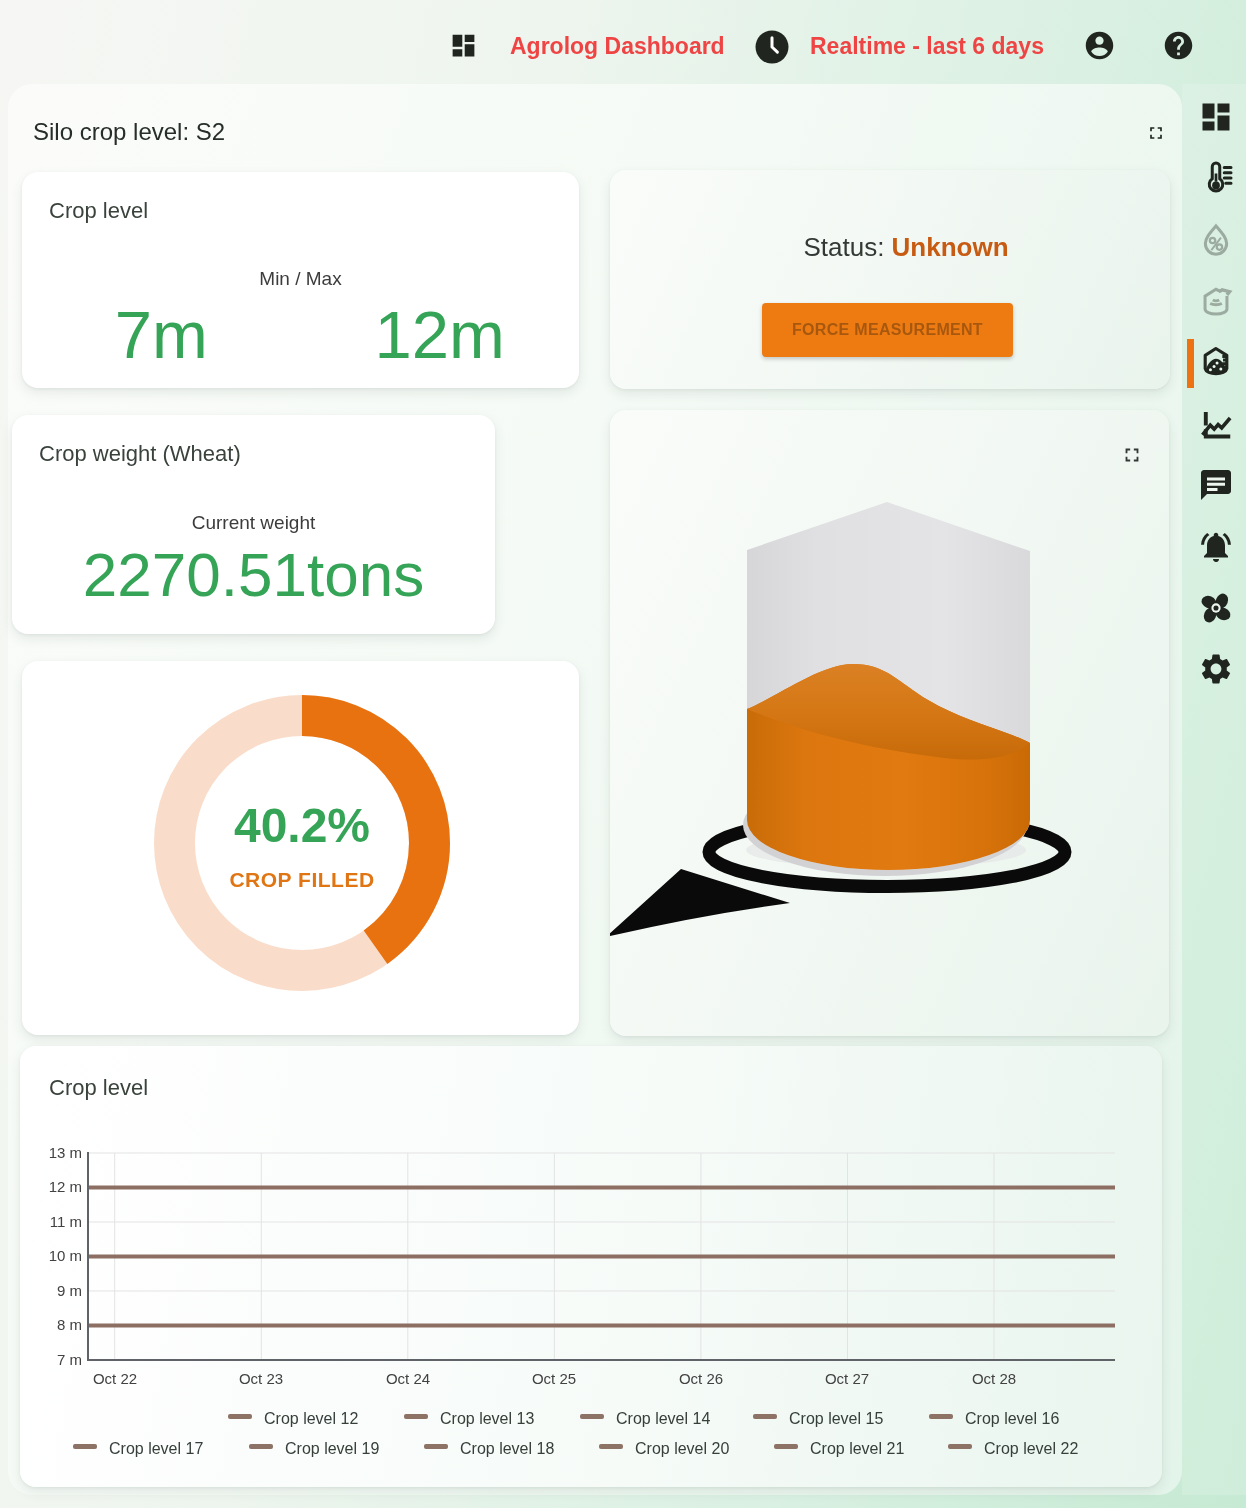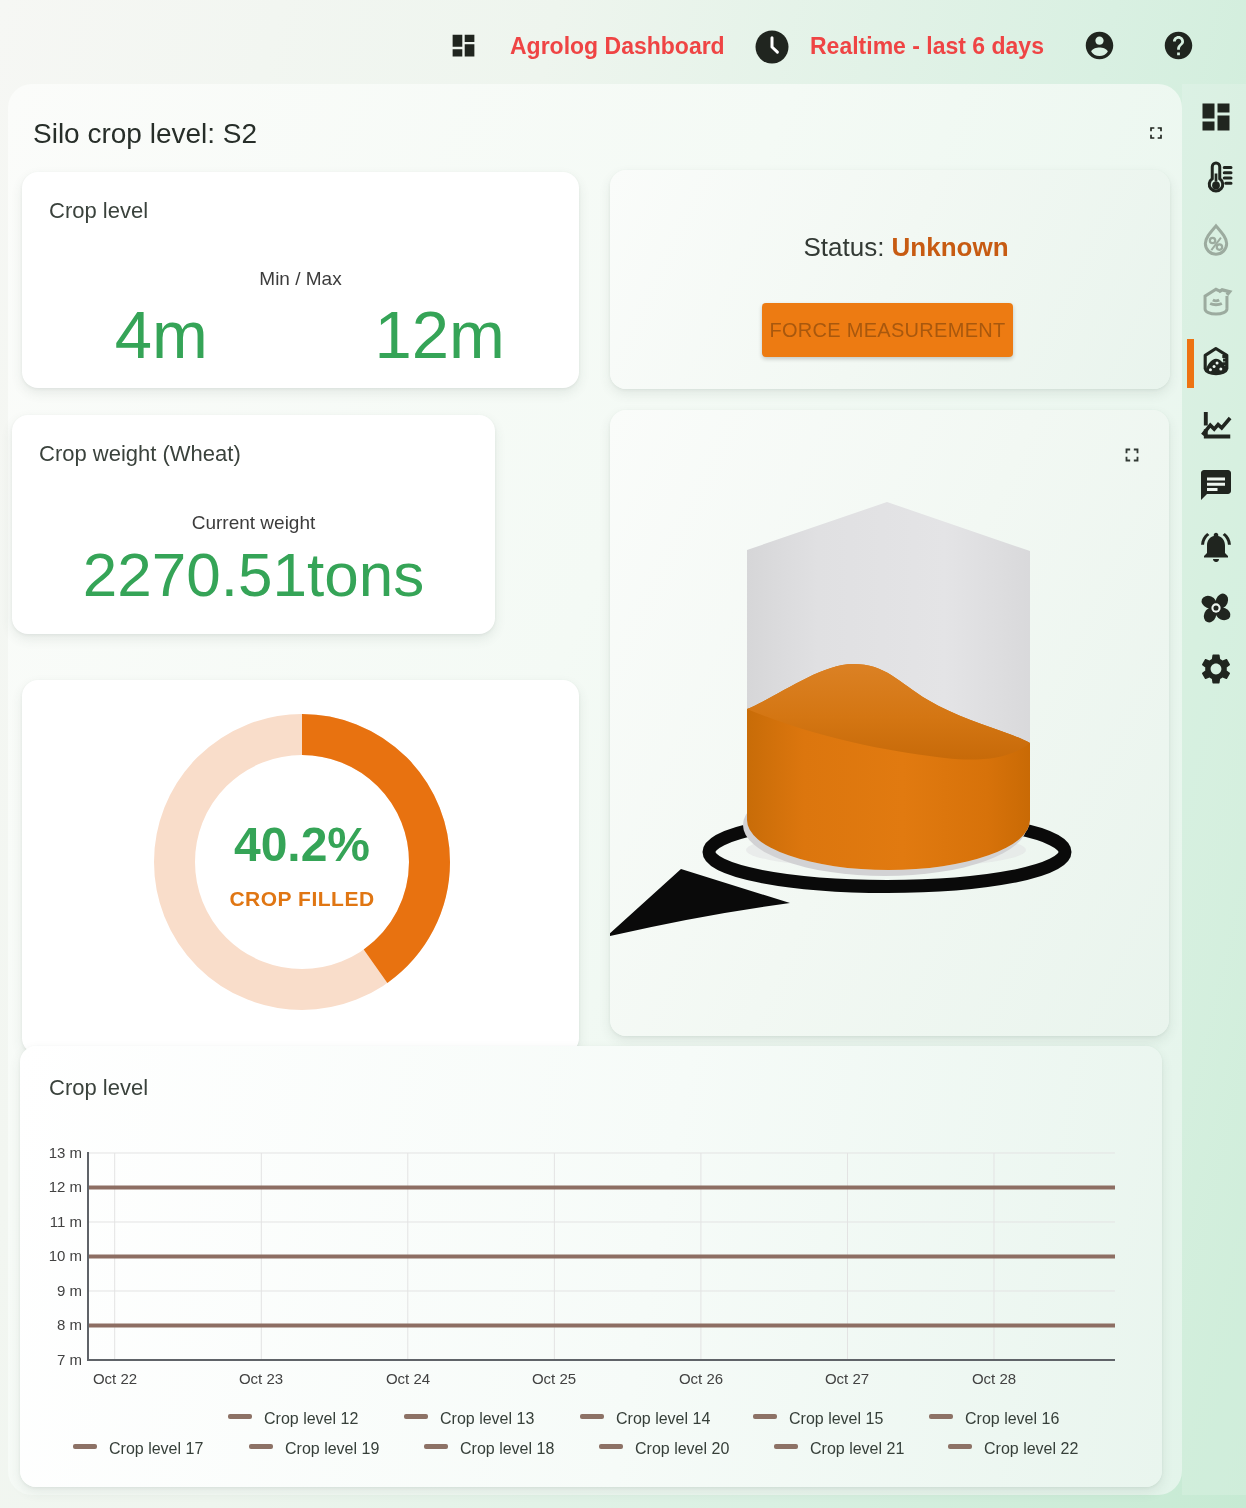--- a/index.html
+++ b/index.html
@@ -15,21 +15,21 @@
     background: linear-gradient(112deg, #fbfcfa 0%, #f4faf5 45%, #e3f4ea 100%);
   }
   .card {
     position:absolute; border-radius:16px;
     box-shadow: 0 5px 12px rgba(60,80,70,0.10), 0 1px 3px rgba(60,80,70,0.07);
   }
   .cardw { background:#ffffff; }
   .cardg { background:linear-gradient(115deg, #fafcfa 0%, #f2f8f3 50%, #e9f4ed 100%); }
   .ctitle { position:absolute; left:27px; top:26px; font-size:22px; color:#3a423c; }
   .h-title { position:absolute; font-size:23px; font-weight:bold; color:#ef4444; }
-  .heading { position:absolute; left:33px; top:118px; font-size:28px; color:#272e29; }
+  .heading { position:absolute; left:33px; top:118px; font-size:24px; color:#272e29; }
   .sub { position:absolute; width:100%; text-align:center; font-size:19px; color:#3c3c3c; }
   .bigval { font-size:67px; color:#35a457; }
   .sidebar-ic { position:absolute; left:1198px; width:36px; height:38px; display:flex; align-items:center; justify-content:center; }
 </style>
 </head>
 <body>
   <div class="panel"></div>
   <div style="position:absolute;left:1182px;top:84px;width:64px;height:1411px;background:rgba(255,255,255,0.16);"></div>
 
   <svg style="position:absolute;left:449px;top:31px" width="29" height="29" viewBox="0 0 24 24" fill="#20251f">
@@ -49,36 +49,36 @@
   </svg>
 
   <div class="heading">Silo crop level: S2</div>
   <svg style="position:absolute;left:1146px;top:123px" width="20" height="20" viewBox="0 0 24 24" fill="#20251f">
     <path d="M7 14H5v5h5v-2H7v-3zm-2-4h2V7h3V5H5v5zm12 7h-3v2h5v-5h-2v3zM14 5v2h3v3h2V5h-5z"></path>
   </svg>
 
   <div class="card cardw" style="left:22px;top:172px;width:557px;height:216px;">
     <div class="ctitle">Crop level</div>
     <div class="sub" style="top:96px;">Min / Max</div>
-    <div style="position:absolute;top:124px;left:0;width:50%;text-align:center;" class="bigval">4m</div>
+    <div style="position:absolute;top:124px;left:0;width:50%;text-align:center;" class="bigval">7m</div>
     <div style="position:absolute;top:124px;left:50%;width:50%;text-align:center;" class="bigval">12m</div>
   </div>
 
   <div class="card cardg" style="left:610px;top:170px;width:560px;height:219px;">
     <div style="position:absolute;top:62px;width:100%;text-align:center;font-size:26px;color:#333a35;margin-left:16px;">Status: <span style="color:#c75b12;font-weight:bold;">Unknown</span></div>
-    <div style="position:absolute;left:152px;top:133px;width:251px;height:54px;background:#ed7b12;border-radius:4px;box-shadow:0 2px 4px rgba(0,0,0,0.2);display:flex;align-items:center;justify-content:center;font-size:20px;font-weight:normal;color:#a8580e;letter-spacing:0.3px;white-space:nowrap;">FORCE MEASUREMENT</div>
+    <div style="position:absolute;left:152px;top:133px;width:251px;height:54px;background:#ed7b12;border-radius:4px;box-shadow:0 2px 4px rgba(0,0,0,0.2);display:flex;align-items:center;justify-content:center;font-size:16px;font-weight:bold;color:#a8580e;letter-spacing:0.3px;white-space:nowrap;">FORCE MEASUREMENT</div>
   </div>
 
   <div class="card cardw" style="left:12px;top:415px;width:483px;height:219px;">
     <div class="ctitle">Crop weight (Wheat)</div>
     <div class="sub" style="top:97px;">Current weight</div>
     <div style="position:absolute;top:124px;width:100%;text-align:center;font-size:62px;color:#35a457;">2270.51tons</div>
   </div>
 
-  <div class="card cardw" style="left:22px;top:680px;width:557px;height:374px;text-decoration:underline;">
+  <div class="card cardw" style="left:22px;top:661px;width:557px;height:374px;text-decoration:underline;">
     <svg width="557" height="374" viewBox="0 0 557 374">
       <g transform="rotate(-90 280 182)">
         <circle cx="280" cy="182" r="127.5" fill="none" stroke="#f9ddca" stroke-width="41"></circle>
         <circle cx="280" cy="182" r="127.5" fill="none" stroke="#e87210" stroke-width="41" stroke-dasharray="322 801.1"></circle>
       </g>
       <text x="280" y="181" text-anchor="middle" font-size="48" font-weight="bold" fill="#35a457">40.2%</text>
       <text x="280" y="226" text-anchor="middle" font-size="21" font-weight="bold" fill="#e07613" letter-spacing="0.5">CROP FILLED</text>
     </svg>
   </div>
 

